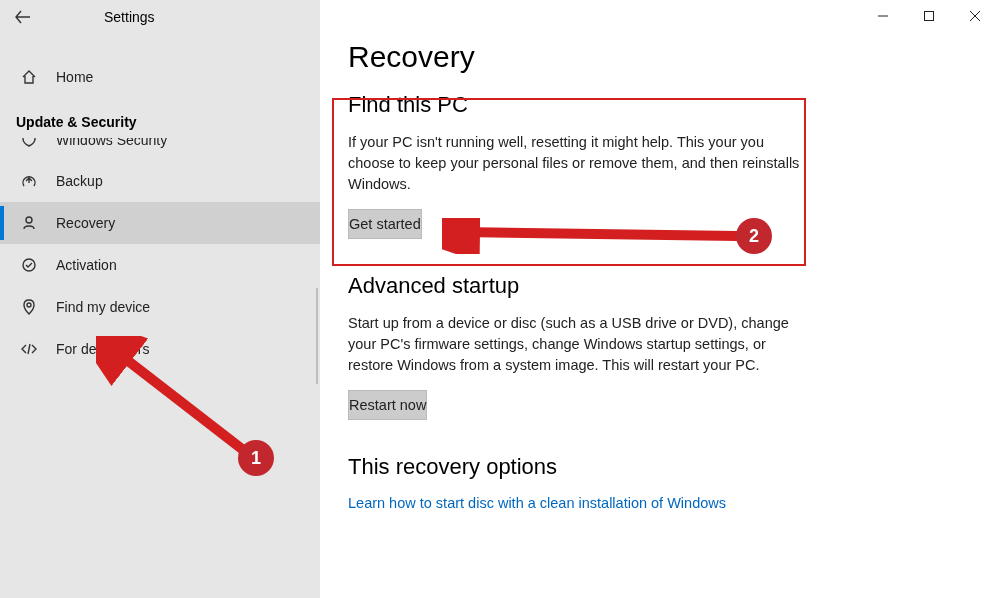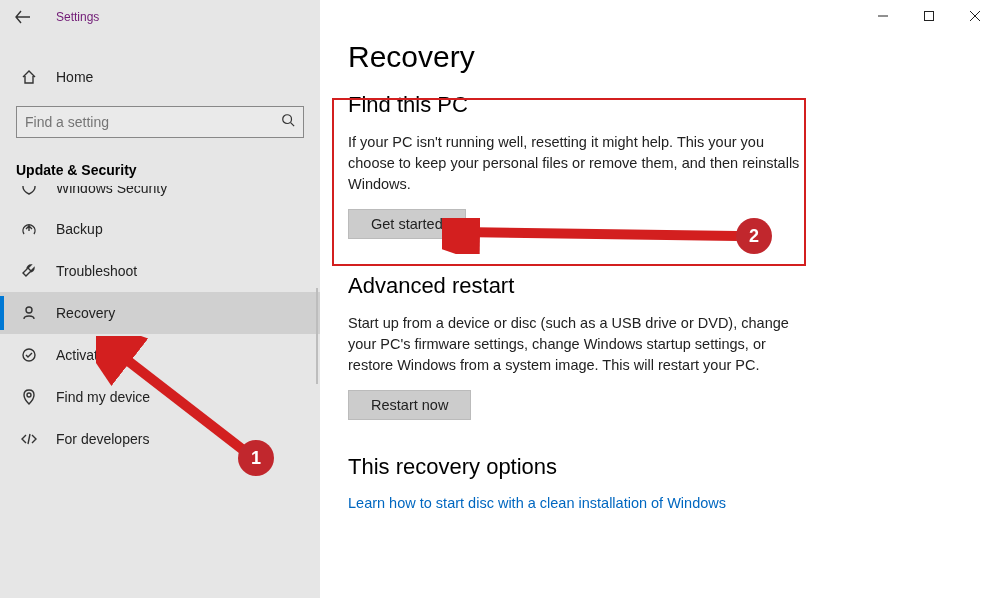--- a/index.html
+++ b/index.html
@@ -16,21 +16,21 @@
     width: 320px;
     background: #e6e6e6;
     display: flex; flex-direction: column;
     position: relative;
   }
   .titlebar {
     height: 34px; display: flex; align-items: center;
     padding-left: 14px; gap: 24px;
   }
   .titlebar .back { width: 18px; height: 18px; display:flex; align-items:center; justify-content:center; }
-  .titlebar .title { font-size: 12px; color: #701a75; }
+  .titlebar .title { font-size: 14px; color: #000000; margin-left: 48px; }
   .home-row {
     display: flex; align-items: center; gap: 18px;
     padding: 10px 4px 10px 20px; margin-top: 24px;
     font-size: 14px; color: #222;
   }
   .home-row .icon, .nav-item .icon { width: 18px; height: 18px; display:flex; align-items:center; justify-content:center; flex:0 0 18px; }
   .search-wrap { padding: 10px 16px 6px 16px; }
   .search {
     width: 100%; height: 32px; border: 1px solid #888;
     background: #eaeaea; display:flex; align-items:center; padding: 0 8px;
@@ -65,21 +65,21 @@
     width:46px; height:32px; display:flex; align-items:center; justify-content:center;
     font-size:12px; color:#222;
   }
   .content { padding: 40px 36px 20px 28px; }
   .page-title { font-size: 30px; font-weight: 500; margin-bottom: 18px; }
   .section { margin-bottom: 34px; }
   .section h2 { font-size: 22px; font-weight: 500; margin-bottom: 14px; }
   .section p { font-size: 14.5px; line-height: 1.45; color:#222; margin-bottom: 14px; max-width: 460px; }
   .btn {
     display:inline-block; background:#ccc; border:1px solid #bbb;
-    padding: 6px 22px; font-size:14.5px; color:#222;
+    padding: 6px 0; font-size:14.5px; color:#222;
   }
   .main a { color:#0067c0; text-decoration:none; font-size:14.5px; }
   
   .highlight-box {
     position:absolute; border: 2px solid #d31f1f;
     left: 332px; top: 98px; width: 474px; height: 168px;
     pointer-events:none;
   }
   
   .arrow {
@@ -115,59 +115,40 @@
 
     <div class="home-row">
       <span class="icon">
         <svg width="16" height="16" viewBox="0 0 16 16">
             <path class="ic" d="M2 8 L8 2 L14 8 M4 7 V14 H12 V7"></path>
           </svg>
       </span>
       <span>Home</span>
     </div>
 
-    <div class="search-wrap">
-      <div class="search">
-        <input type="text" placeholder="Find a setting" style="">
-        <span class="sicon">
-          <svg width="14" height="14" viewBox="0 0 16 16">
-              <circle class="ic" cx="7" cy="7" r="5"></circle>
-              <path class="ic" d="M11 11 L15 15"></path>
-            </svg>
-        </span>
-      </div>
-    </div>
 
     <div class="section-title">Update &amp; Security</div>
 
     <div class="nav-scroll">
       <div class="nav-list">
         <div class="nav-item truncated-top">
           <span class="icon">
             <svg width="16" height="16" viewBox="0 0 16 16">
                 <path class="ic" d="M8 1 L14 3 V8 C14 12 8 15 8 15 C8 15 2 12 2 8 V3 Z"></path>
               </svg>
           </span>
           <span>Windows Security</span>
         </div>
         <div class="nav-item">
           <span class="icon">
             <svg width="16" height="16" viewBox="0 0 16 16">
                 <path class="ic" d="M3 13 A6 6 0 1 1 13 13 M8 5 V10 M5 8 L8 5 L11 8"></path>
               </svg>
           </span>
           <span>Backup</span>
-        </div>
-        <div class="nav-item">
-          <span class="icon">
-            <svg width="16" height="16" viewBox="0 0 16 16">
-                <path class="ic" d="M10 2 A4 4 0 0 0 6 6 L2 10 L5 13 L9 9 A4 4 0 0 0 13 5 L10 8 L7 5 Z"></path>
-              </svg>
-          </span>
-          <span>Troubleshoot</span>
         </div>
         <div class="nav-item selected">
           <span class="icon">
             <svg width="16" height="16" viewBox="0 0 16 16">
                 <circle class="ic" cx="8" cy="5" r="3"></circle>
                 <path class="ic" d="M3 14 C3 10 13 10 13 14"></path>
               </svg>
           </span>
           <span>Recovery</span>
         </div>
@@ -223,21 +204,21 @@
     <div class="content">
       <div class="page-title">Recovery</div>
 
       <div class="section">
         <h2>Find this PC</h2>
         <p>If your PC isn't running well, resetting it might help. This your you choose to keep your personal files or remove them, and then reinstalls Windows.</p>
         <span class="btn">Get started</span>
       </div>
 
       <div class="section">
-        <h2>Advanced restart</h2>
+        <h2>Advanced startup</h2>
         <p>Start up from a device or disc (such as a USB drive or DVD), change your PC's firmware settings, change Windows startup settings, or restore Windows from a system image. This will restart your PC.</p>
         <span class="btn">Restart now</span>
       </div>
 
       <div class="section">
         <h2>This recovery options</h2>
         <a href="#">Learn how to start disc with a clean installation of Windows</a>
       </div>
     </div>
   </div>

